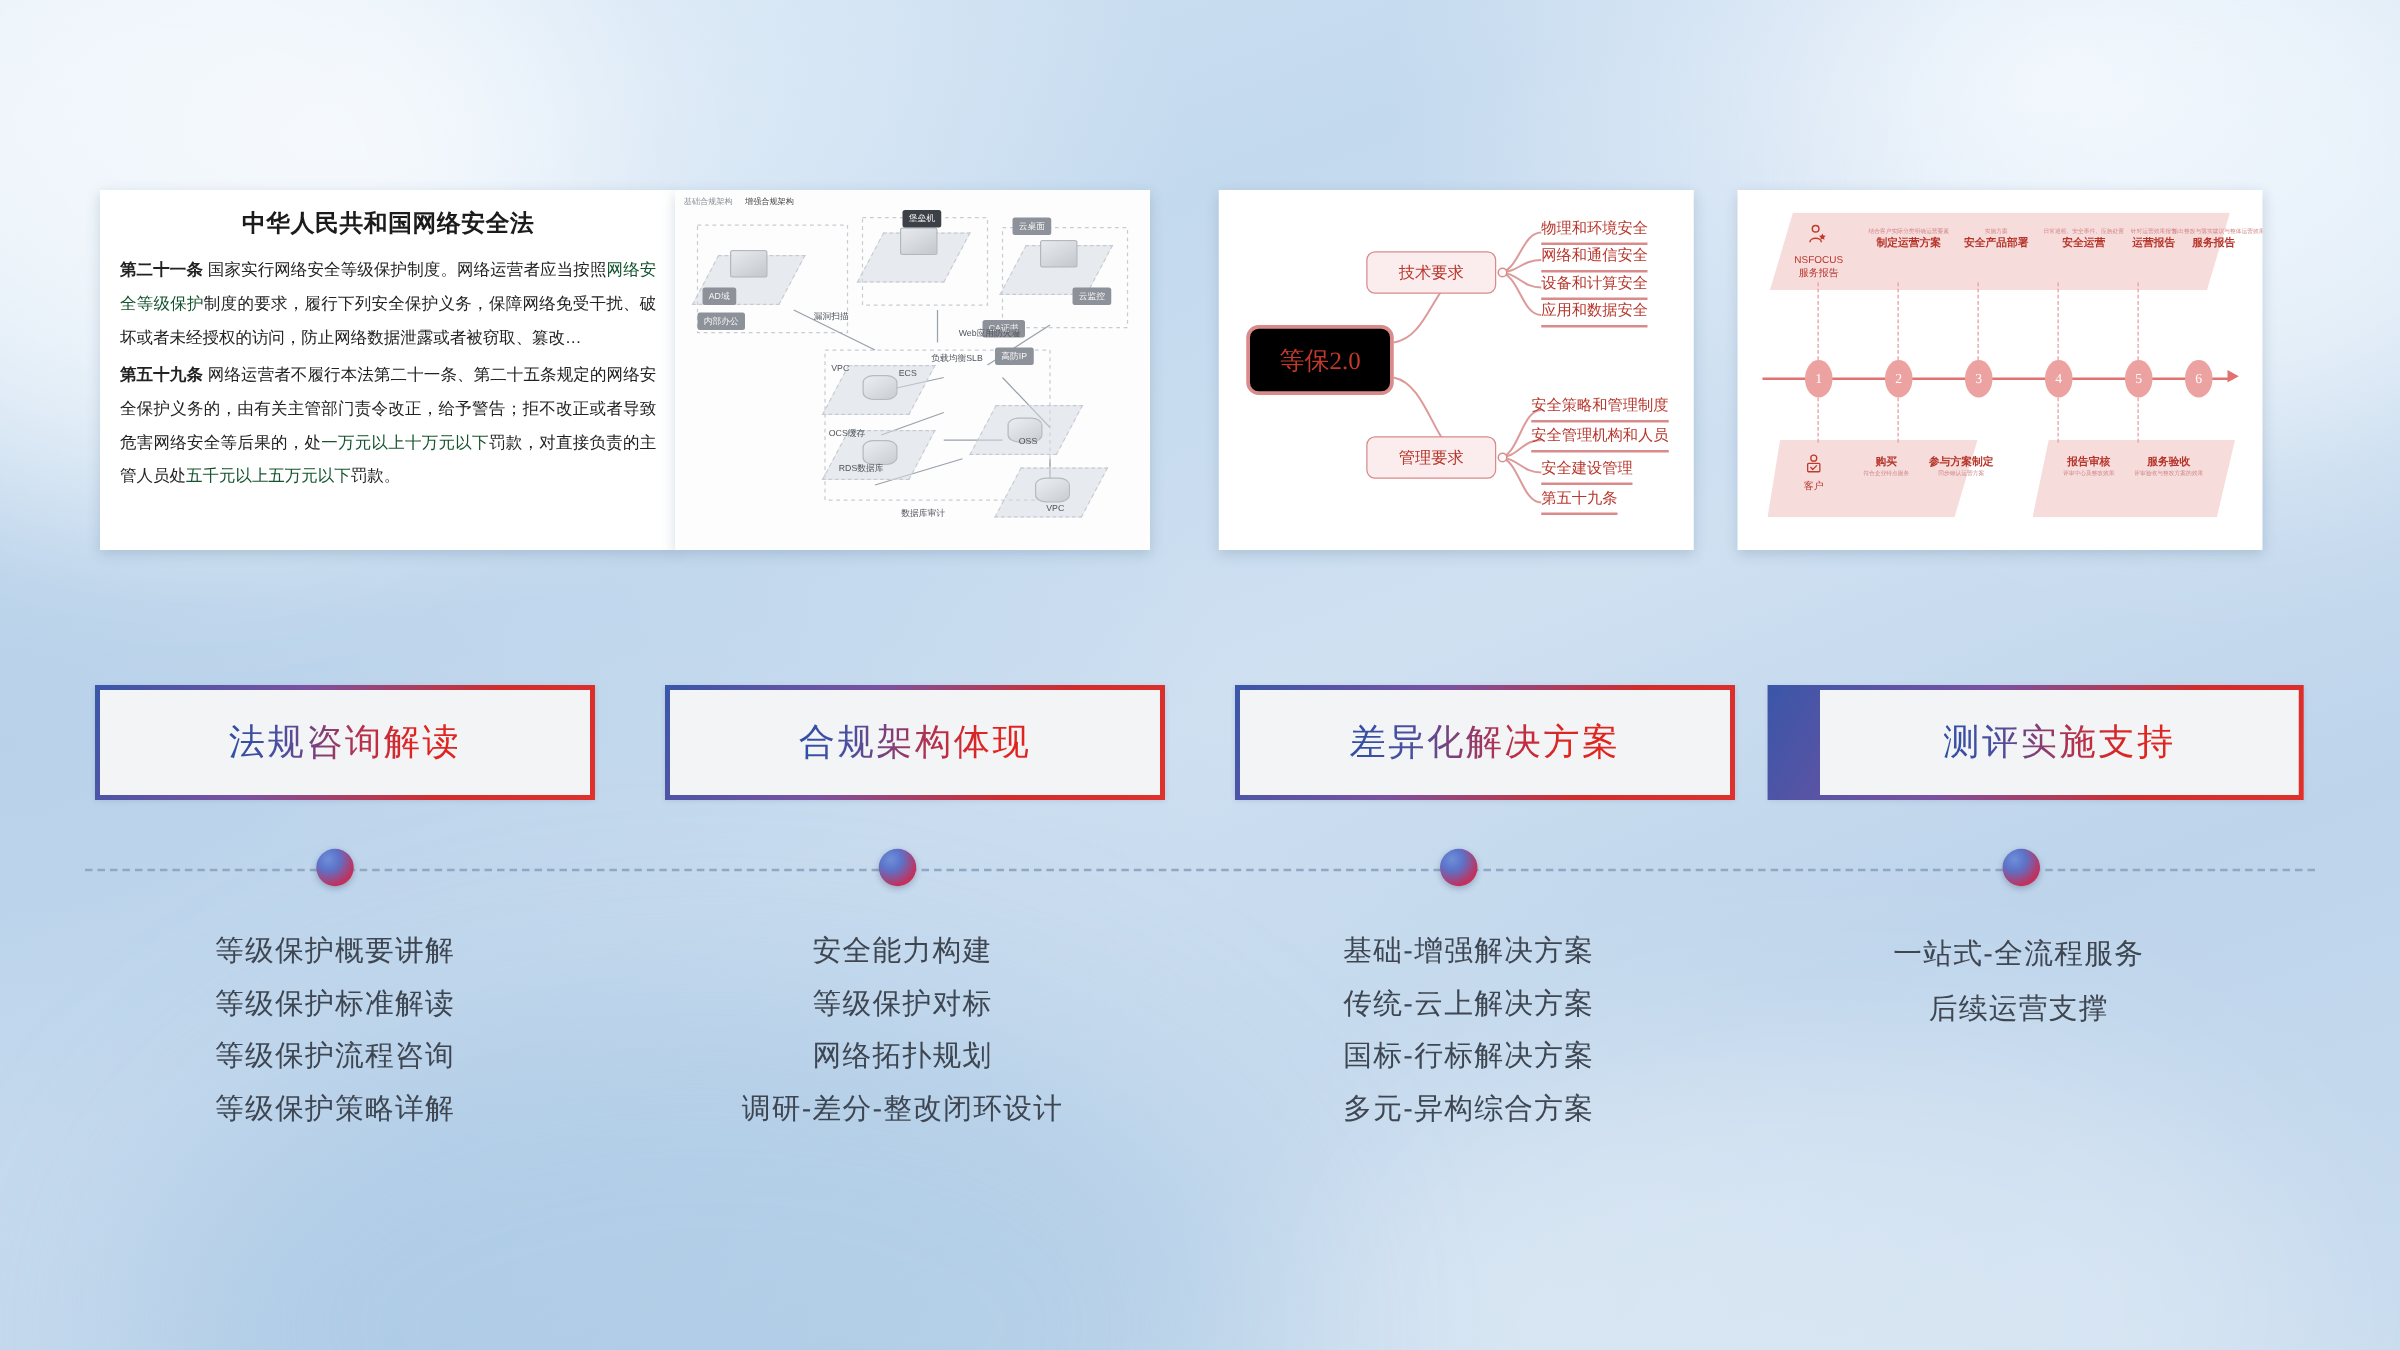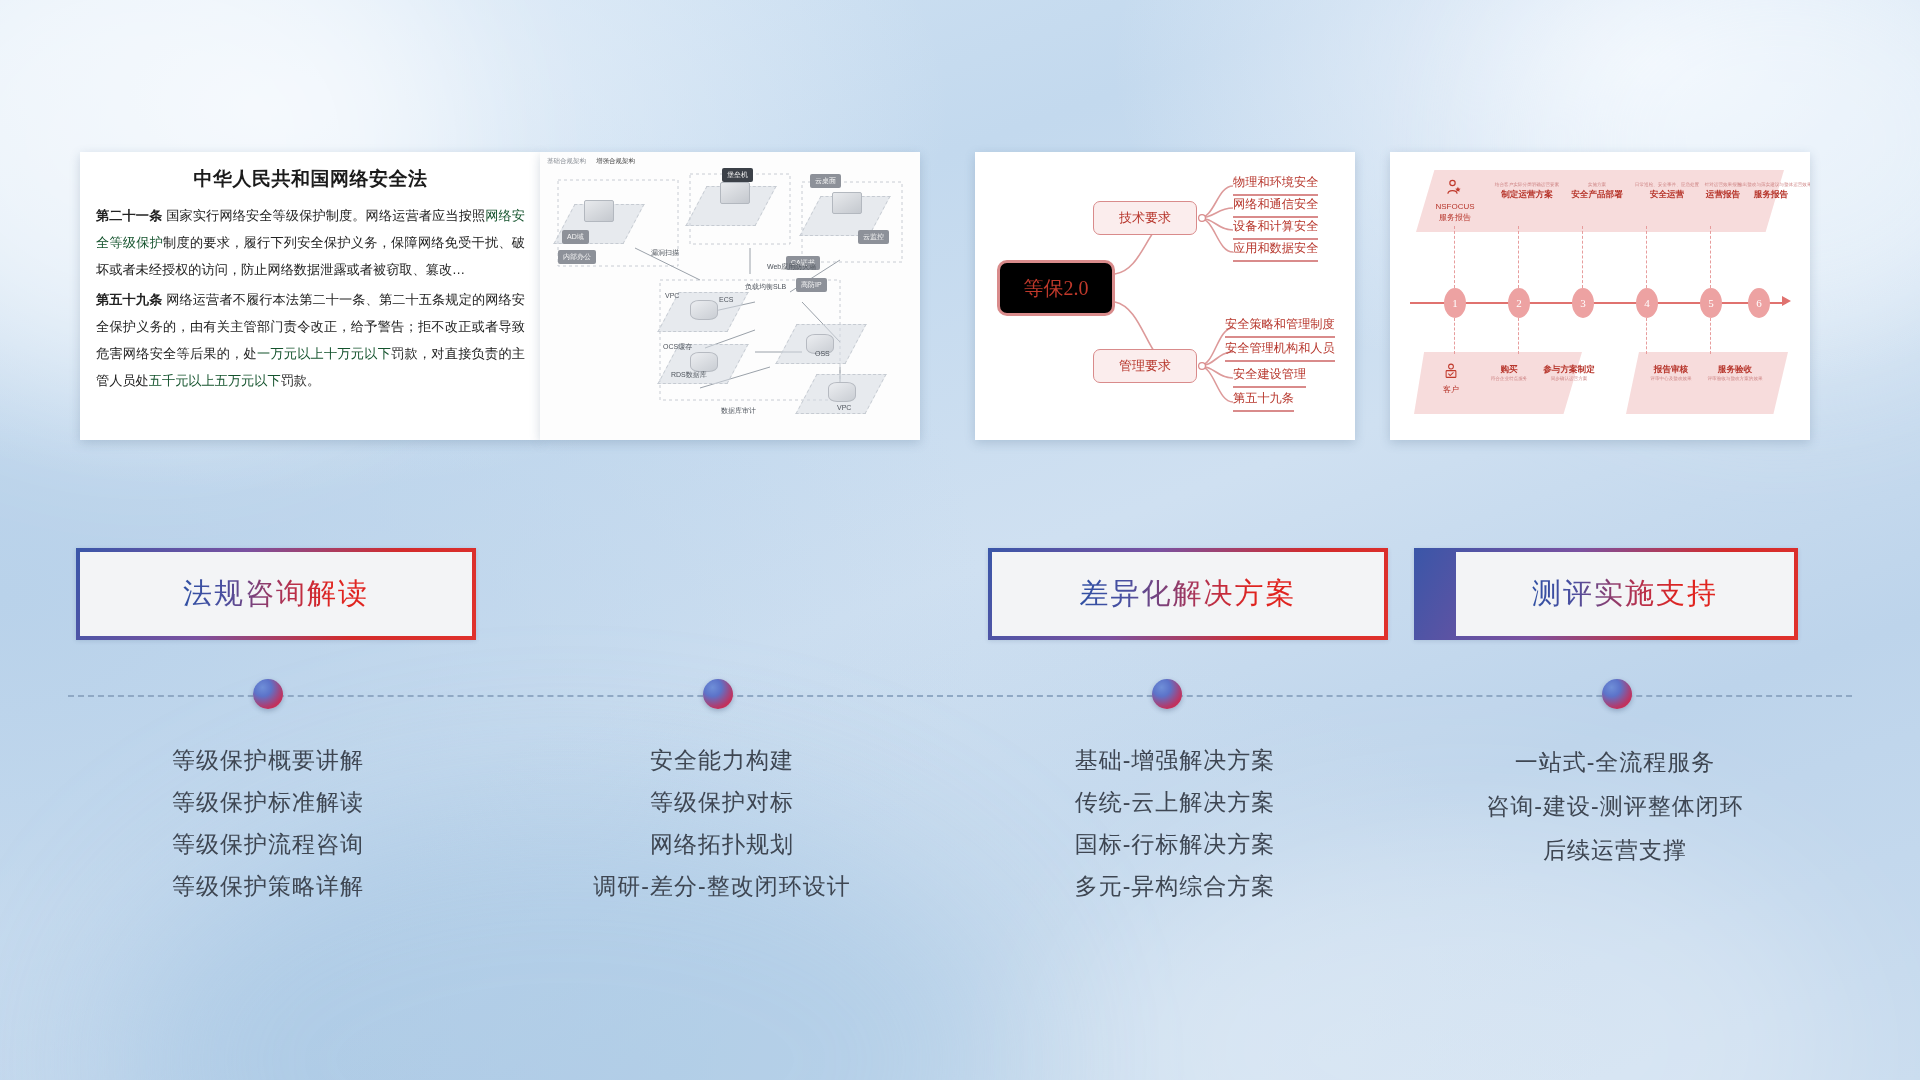--- a/index.html
+++ b/index.html
@@ -146,21 +146,21 @@
   }
   .title-text {
     font-size: 29px; letter-spacing: 2px; font-weight: 400;
     background: linear-gradient(90deg,#2f4fa3 0%, #4a4fa0 22%, #b03252 55%, #e0241f 80%, #e0241f 100%);
     -webkit-background-clip: text; background-clip: text;
     -webkit-text-fill-color: transparent; color: #d32b2b;
   }
   .tb-1 { left: 76px;   width: 400px; }
   .tb-2 { left: 532px;  width: 400px; }
   .tb-3 { left: 988px;  width: 400px; }
-  .tb-4 { left: 1414px; width: 384px; padding-left: 40px; }
+  .tb-4 { left: 1414px; width: 429px; padding-left: 40px; }
 
   
   .rail {
     position: absolute; top: 695px; left: 68px; width: 1784px; height: 0;
     border-top: 2px dashed #8fa8c4;
   }
   .dot {
     position: absolute; top: 679px; width: 30px; height: 30px; border-radius: 50%;
     background: radial-gradient(circle at 32% 28%, #6f8fd8 0%, #5c73c9 30%, #c0315e 72%, #d6304f 100%);
     box-shadow: 0 2px 5px rgba(40,60,100,.3);
@@ -391,20 +391,23 @@
           <div class="lab">服务验收</div>
           <div class="sub">评审验收与整改方案的效果</div>
         </div>
       </div>
     </div>
   </div>
 
   <div class="titles">
     <div class="title-box tb-1">
       <span class="title-text">法规咨询解读</span>
+    </div>
+    <div class="title-box tb-2">
+      <span class="title-text">合规架构体现</span>
     </div>
     <div class="title-box tb-3">
       <span class="title-text">差异化解决方案</span>
     </div>
     <div class="title-box tb-4">
       <span class="title-text">测评实施支持</span>
     </div>
   </div>
 
   <div class="rail"></div>
@@ -427,18 +430,17 @@
       <li>调研-差分-整改闭环设计</li>
     </ul>
     <ul class="list ls-3">
       <li>基础-增强解决方案</li>
       <li>传统-云上解决方案</li>
       <li>国标-行标解决方案</li>
       <li>多元-异构综合方案</li>
     </ul>
     <ul class="list ls-4">
       <li>一站式-全流程服务</li>
-      <li>咨询-建设-测评整体闭环</li>
       <li>后续运营支撑</li>
     </ul>
   </div>
 
 </div>
 
 </body></html>

